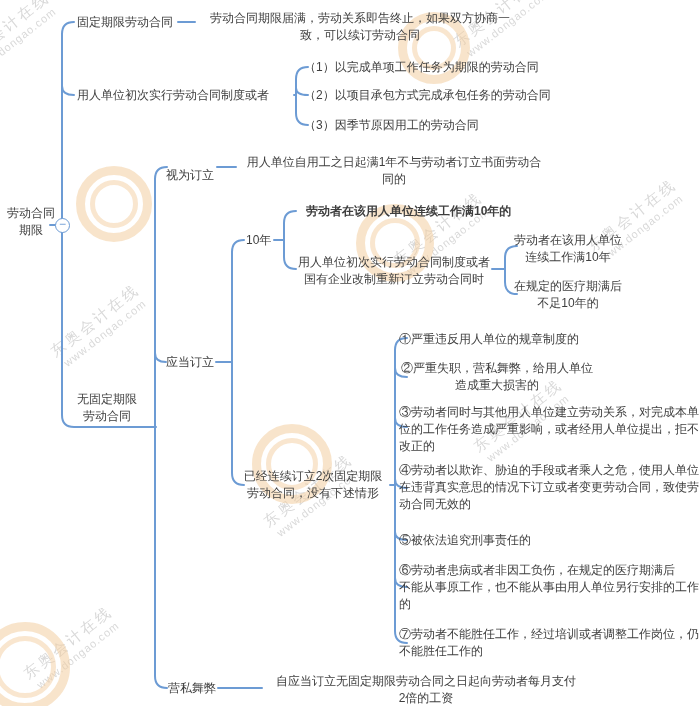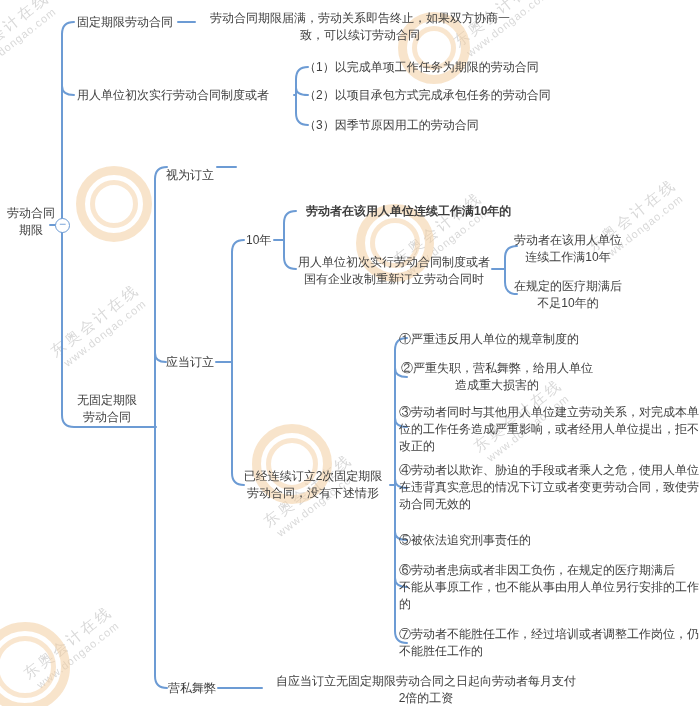--- a/index.html
+++ b/index.html
@@ -97,24 +97,26 @@
 
   <div class="node lbl" style="left:77px;top:15px;">固定期限劳动合同</div>
   <div class="node ctr" style="left:197px;top:10px;width:326px;">劳动合同期限届满，劳动关系即告终止，如果双方协商一
 致，可以续订劳动合同</div>
 
   <div class="node lbl" style="left:77px;top:88px;">用人单位初次实行劳动合同制度或者</div>
   <div class="node lbl" style="left:304px;top:60px;">（1）以完成单项工作任务为期限的劳动合同</div>
   <div class="node lbl" style="left:304px;top:88px;">（2）以项目承包方式完成承包任务的劳动合同</div>
   <div class="node lbl" style="left:304px;top:118px;">（3）因季节原因用工的劳动合同</div>
 
-  <div class="node ctr" style="left:72px;top:392px;width:70px;">无固定期限
+  <div class="node ctr" style="left:72px;top:392px;width:70px;font-family:Liberation Mono, monospace;">无固定期限
 劳动合同</div>
 
   <div class="node lbl" style="left:166px;top:168px;">视为订立</div>
+  <div class="node ctr" style="left:238px;top:154px;width:312px;">用人单位自用工之日起满1年不与劳动者订立书面劳动合
+同的</div>
 
   <div class="node lbl" style="left:166px;top:355px;">应当订立</div>
 
   <div class="node lbl" style="left:246px;top:233px;">10年</div>
   <div class="node lbl" style="left:306px;top:204px;font-weight:bold;">劳动者在该用人单位连续工作满10年的</div>
   <div class="node ctr" style="left:296px;top:254px;width:196px;">用人单位初次实行劳动合同制度或者
 国有企业改制重新订立劳动合同时</div>
   <div class="node ctr" style="left:510px;top:232px;width:116px;">劳动者在该用人单位
 连续工作满10年</div>
   <div class="node ctr" style="left:510px;top:278px;width:116px;">在规定的医疗期满后

